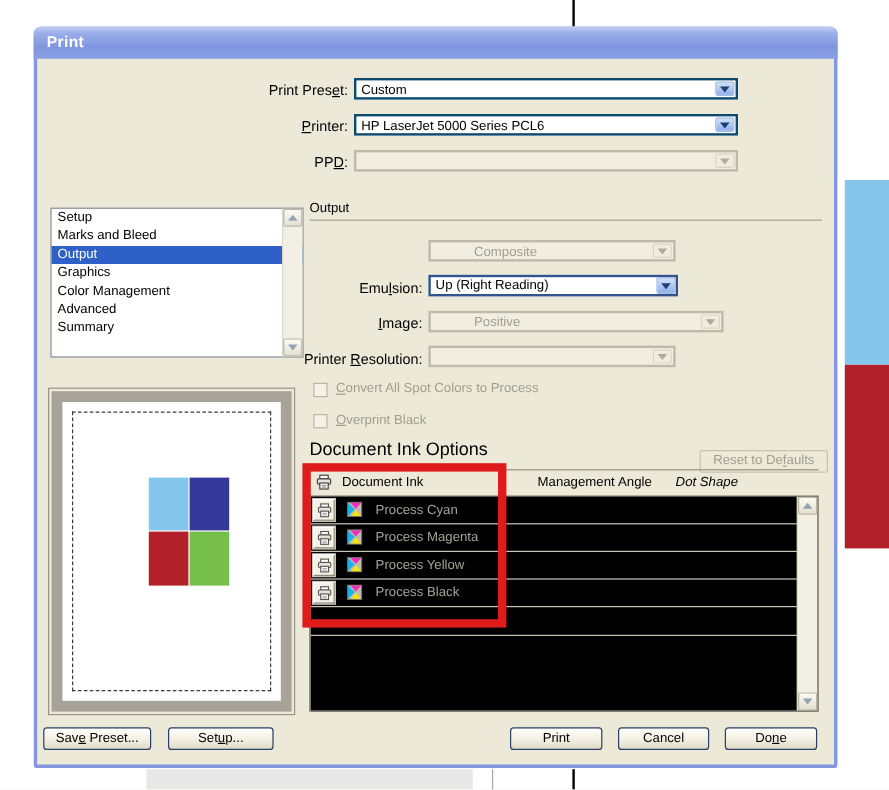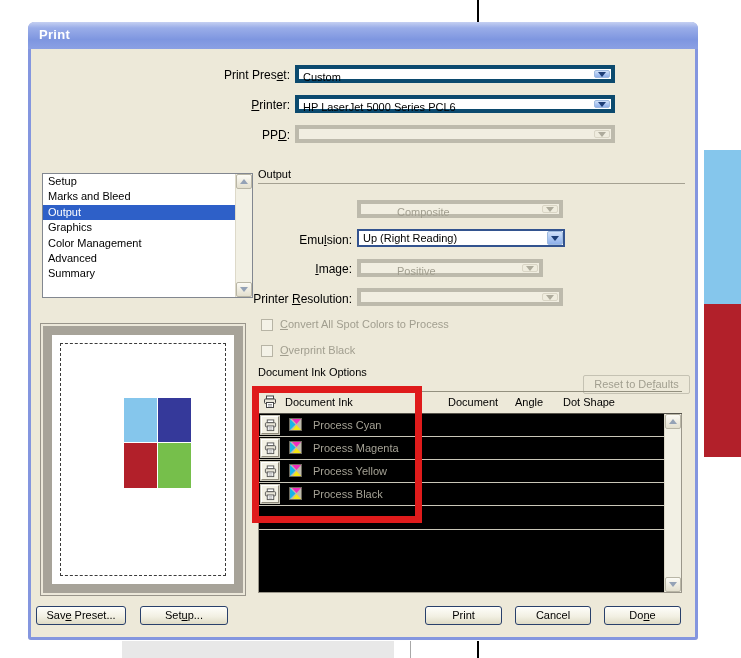--- a/index.html
+++ b/index.html
@@ -20,21 +20,21 @@
   #dialog{position:absolute;left:28px;top:22px;width:670px;height:618px;background:#EDE9D9;
           border-radius:7px 7px 3px 3px;box-shadow:inset 0 0 0 3px #8496DF;}
   #titlebar{position:absolute;left:0;top:0;width:100%;height:27px;border-radius:6px 6px 0 0;
             background:linear-gradient(180deg,#C5D0F2 0%,#9AADE8 22%,#7E96E0 65%,#8BA0E4 100%);}
   #titlebar .title{position:absolute;left:11px;top:5px;color:#FFFFFF;font-weight:bold;font-size:13px;letter-spacing:.3px;}
 
   .ul{text-decoration:underline;}
   .flabel{position:absolute;font-size:12px;color:#000;text-align:right;white-space:nowrap;}
 
   
-  .combo{position:absolute;height:18px;background:#FFFFFF;border:4px solid #0c4a6e;box-sizing:border-box;}
+  .combo{position:absolute;height:18px;background:#FFFFFF;border:2px solid #0c4a6e;box-sizing:border-box;}
   .combo .combo-value{position:absolute;left:4px;top:2px;font-size:11px;color:#000;white-space:nowrap;}
   .combo .combo-btn{position:absolute;right:1px;top:1px;bottom:1px;width:16px;border-radius:2px;
       background:linear-gradient(180deg,#D2E1F9 0%,#AEC8F2 50%,#8FB0EA 100%);border:1px solid #9EBADF;
       box-sizing:border-box;display:flex;align-items:center;justify-content:center;}
   .chev{width:0;height:0;border-left:4px solid transparent;border-right:4px solid transparent;border-top:5px solid #1D3E77;}
   .combo.disabled{background:#F1EEE1;border-color:#BDBAAC;}
   .combo.disabled .combo-value{color:#A19E8F;margin-left:32px;}
   .combo.disabled .combo-btn{background:#EFECDE;border-color:#D9D5C5;}
   .combo.disabled .chev{border-top-color:#AEAB9C;}
   .combo.focused{border:2px solid #33538F;}
@@ -55,21 +55,21 @@
 
   
   #output-title{position:absolute;left:230px;top:146px;font-size:11px;color:#000;}
   #output-rule{position:absolute;left:230px;top:161px;width:427px;height:1px;background:#A5A192;}
 
   
   .cb{position:absolute;width:12px;height:12px;background:#F4F2E7;border:1px solid #B7B4A5;box-sizing:border-box;}
   .cb-label{position:absolute;font-size:11px;color:#A19E8F;white-space:nowrap;}
 
   
-  #ink-title{position:absolute;left:230px;top:344px;font-size:11px;color:#000;}
+  #ink-title{position:absolute;left:230px;top:344px;font-size:15px;color:#000;}
   .btn{position:absolute;height:19px;box-sizing:border-box;border:1px solid #29406B;border-radius:3px;
        background:linear-gradient(180deg,#FEFEFA 0%,#F2F0E3 55%,#DFDBC6 100%);
        font-size:11px;color:#000;text-align:center;line-height:16px;}
   .btn.disabled{border:1px solid #C5C2B3;background:#EDE9D9;color:#A19E8F;border-radius:2px;}
 
   #ink-table{position:absolute;left:230px;top:369px;width:424px;}
   #ink-header{position:relative;height:21px;border-top:1px solid #93907F;border-bottom:1px solid #55524A;}
   .col-head{position:absolute;top:4px;font-size:11px;color:#000;white-space:nowrap;}
   #ink-body{position:relative;height:179px;background:#000000;border:1px solid #9A968A;border-top:none;box-sizing:border-box;}
   .ink-row{position:relative;height:23px;border-bottom:1px solid #C9C6B8;width:calc(100% - 17px);box-sizing:border-box;}
@@ -105,31 +105,31 @@
   #lbl-ppd{left:80px;top:106px;width:182px;}
   #combo-preset{left:267px;top:43px;width:320px;}
   #combo-printer{left:267px;top:73px;width:320px;}
   #combo-ppd{left:267px;top:103px;width:320px;}
   #lbl-mode{left:124px;top:181px;width:200px;}
   #lbl-emulsion{left:124px;top:211px;width:200px;}
   #lbl-image{left:124px;top:240px;width:200px;}
   #lbl-res{left:124px;top:270px;width:200px;}
   #combo-mode{left:329px;top:178px;width:206px;}
   #combo-emulsion{left:329px;top:207px;width:208px;}
-  #combo-image{left:329px;top:237px;width:186px;}
+  #combo-image{left:329px;top:237px;width:246px;}
   #combo-res{left:329px;top:266px;width:206px;}
   #cb-spot{left:233px;top:297px;}
   #cb-spot-label{left:252px;top:296px;}
   #cb-overprint{left:233px;top:323px;}
   #cb-overprint-label{left:252px;top:322px;}
   #btn-reset{left:555px;top:353px;width:107px;}
   #hd-ink{left:27px;}
   #hd-frequency{left:190px;}
   #hd-angle{left:257px;}
-  #hd-dotshape{left:305px;}
+  #hd-dotshape{left:305px;font-style:italic;}
 </style>
 </head>
 <body>
 
 <div id="canvas">
 
   <div id="guide-top" class="vguide"></div>
   <div id="guide-bottom" class="vguide"></div>
   <div id="paste-strip"></div>
   <div id="paste-line"></div>
@@ -228,21 +228,21 @@
     <div id="ink-table">
       <div id="ink-header">
         <svg class="col-head" style="left:5px;top:3px" width="14" height="14" viewBox="0 0 14 14">
           <rect x="3.5" y="1" width="7" height="3" fill="#fff" stroke="#444" stroke-width="1"></rect>
           <rect x="1.5" y="4" width="11" height="4.5" rx="1" fill="#E8E5D8" stroke="#444"></rect>
           <rect x="3.5" y="7.5" width="7" height="5" fill="#fff" stroke="#444"></rect>
           <line x1="5" y1="9.5" x2="9" y2="9.5" stroke="#999"></line>
             <line x1="5" y1="11" x2="9" y2="11" stroke="#999"></line>
         </svg>
         <span id="hd-ink" class="col-head">Document Ink</span>
-        <span id="hd-frequency" class="col-head">Document</span>
+        <span id="hd-frequency" class="col-head">Management</span>
         <span id="hd-angle" class="col-head">Angle</span>
         <span id="hd-dotshape" class="col-head">Dot Shape</span>
       </div>
       <div id="ink-body">
         <div class="ink-row">
           <span class="printer-btn">
             <svg width="13" height="13" viewBox="0 0 14 14">
                 <rect x="3.5" y="1" width="7" height="3" fill="#fff" stroke="#555"></rect>
                 <rect x="1.5" y="4" width="11" height="4.5" rx="1" fill="#E8E5D8" stroke="#555"></rect>
                 <rect x="3.5" y="7.5" width="7" height="5" fill="#fff" stroke="#555"></rect>

